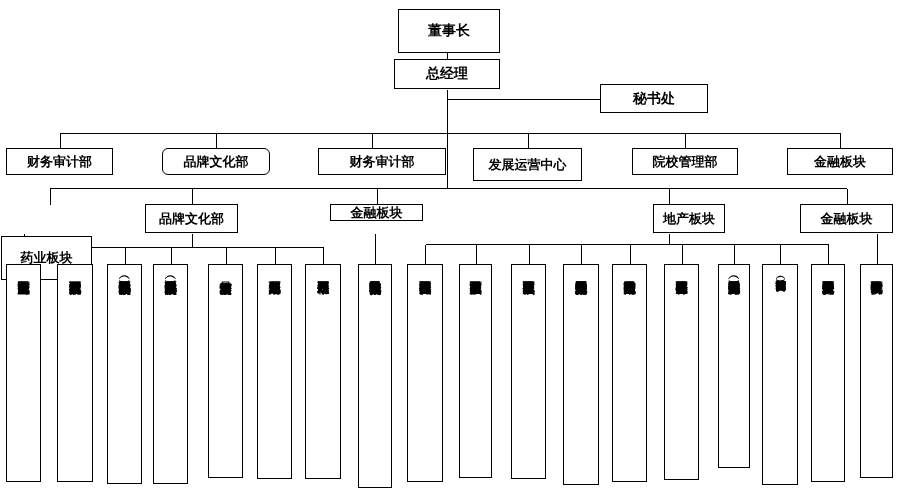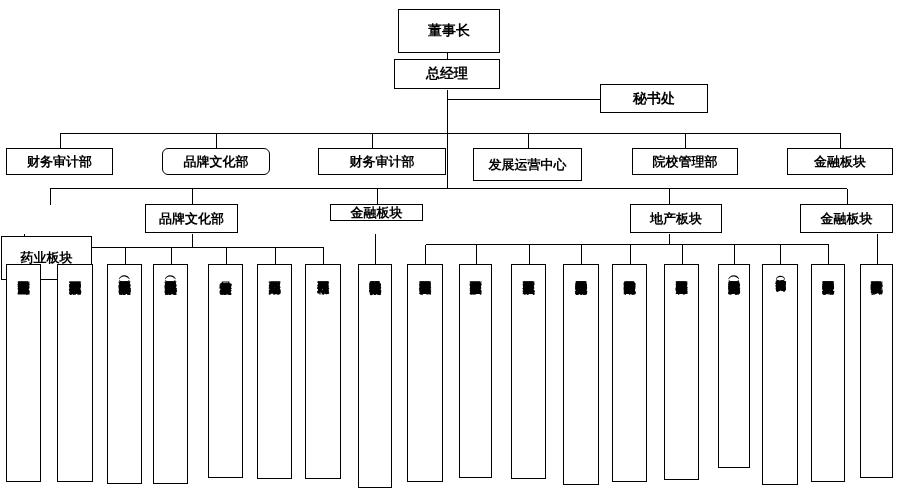--- a/index.html
+++ b/index.html
@@ -100,21 +100,21 @@
       <div class="box dept" style="left: 162px; top: 148px; width: 108px; height: 27px; border-radius: 6px;">品牌文化部</div>
       <div class="box dept" style="left: 318px; top: 148px; width: 128px; height: 27px;">财务审计部</div>
       <div class="box dept" style="left: 473px; top: 148px; width: 109px; height: 33px;">发展运营中心</div>
       <div class="box dept" style="left: 632px; top: 148px; width: 106px; height: 27px;">院校管理部</div>
       <div class="box dept" style="left: 787px; top: 148px; width: 106px; height: 27px;">金融板块</div>
     </div>
   <div id="seg-row">
       <div class="box seg" style="left: 1px; top: 204px; width: 91px; height: 44px; margin-top: 32px;">药业板块</div>
       <div class="box seg" style="left: 145px; top: 204px; width: 93px; height: 29px;">品牌文化部</div>
       <div class="box seg" style="left: 330px; top: 204px; width: 93px; height: 17px;">金融板块</div>
-      <div class="box seg" style="left: 630px; top: 204px; width: 92px; height: 29px;">地产板块</div>
+      <div class="box seg" style="left: 653px; top: 204px; width: 72px; height: 29px;">地产板块</div>
       <div class="box seg" style="left: 800px; top: 204px; width: 93px; height: 29px;">金融板块</div>
     </div>
   <div id="sub-row">
       <div class="box sub" style="left: 6px; top: 264px; width: 35px; height: 218px;">
         <span class="vtext" style="font-size: 12px;">江西聚仁堂药业有限公司</span>
       </div>
       <div class="box sub" style="left: 57px; top: 264px; width: 36px; height: 218px;">
         <span class="vtext" style="font-size: 12px;">江西工商职业技术学院</span>
       </div>
       <div class="box sub" style="left: 107px; top: 264px; width: 35px; height: 220px;">

